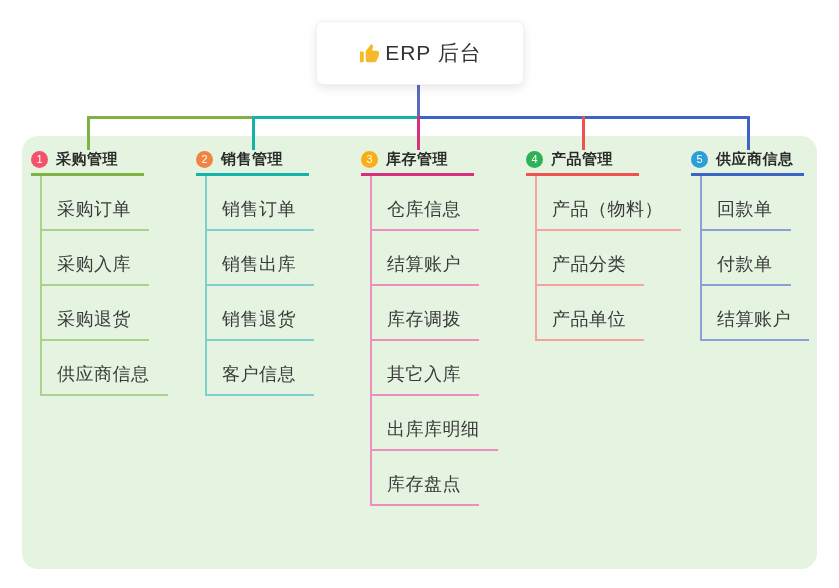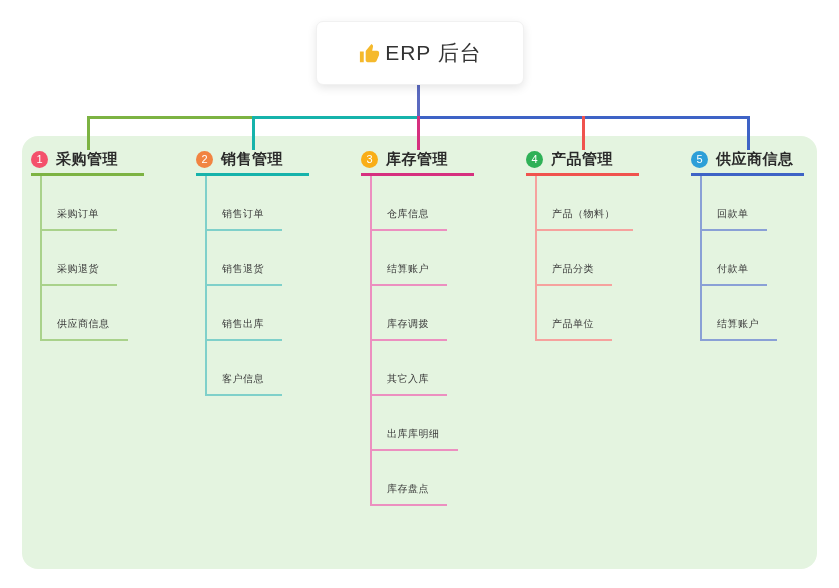--- a/index.html
+++ b/index.html
@@ -37,21 +37,21 @@
     width:17px;height:17px;border-radius:50%;flex:0 0 17px;
     color:#ffffff;font-size:11px;line-height:17px;text-align:center;font-weight:500;
   }
   .branch-label{font-size:15px;font-weight:600;color:#2b2b2b;letter-spacing:0.5px;}
   .branch-underline{width:113px;height:3px;margin-top:0;}
   .children{position:relative;margin-left:9px;}
   .vline{position:absolute;left:0;top:0;bottom:0;width:2px;}
   .child{height:55px;display:flex;align-items:flex-end;}
   .child:first-child{height:52px;}
   .child-label{
-    display:inline-block;font-size:10px;color:#3a3a3a;letter-spacing:0.5px;
+    display:inline-block;font-size:18px;color:#3a3a3a;letter-spacing:0.5px;
     padding:0 18px 8px 17px;border-bottom:2px solid transparent;
     white-space:nowrap;
   }
 </style>
 </head>
 <body>
 
 <div class="panel" style="background: rgb(228, 244, 224);"></div>
 
 <div class="root-node">
@@ -75,44 +75,47 @@
         <span class="badge" style="background:#f4516b">1</span>
         <span class="branch-label">采购管理</span>
       </div>
       <div class="branch-underline" style="background:#7cb342"></div>
       <div class="children">
         <div class="vline" style="background:#a9d28b"></div>
         <div class="child">
           <span class="child-label" style="border-bottom-color:#a9d28b">采购订单</span>
         </div>
         <div class="child">
+          <span class="child-label" style="border-bottom-color:#a9d28b">采购入库</span>
+        </div>
+        <div class="child">
           <span class="child-label" style="border-bottom-color:#a9d28b">采购退货</span>
         </div>
         <div class="child">
           <span class="child-label" style="border-bottom-color:#a9d28b">供应商信息</span>
         </div>
       </div>
     </div>
     <div class="drop" style="left: 252px; background: rgb(22, 179, 171);"></div>
     <div class="branch" style="left: 196px;">
       <div class="branch-header">
         <span class="badge" style="background:#f18442">2</span>
         <span class="branch-label">销售管理</span>
       </div>
       <div class="branch-underline" style="background:#16b3ab"></div>
       <div class="children">
         <div class="vline" style="background:#7fd0ca"></div>
         <div class="child">
           <span class="child-label" style="border-bottom-color:#7fd0ca">销售订单</span>
         </div>
         <div class="child">
-          <span class="child-label" style="border-bottom-color:#7fd0ca">销售退货</span>
+          <span class="child-label" style="border-bottom-color:#7fd0ca">销售出库</span>
         </div>
         <div class="child">
-          <span class="child-label" style="border-bottom-color:#7fd0ca">销售出库</span>
+          <span class="child-label" style="border-bottom-color:#7fd0ca">销售退货</span>
         </div>
         <div class="child">
           <span class="child-label" style="border-bottom-color:#7fd0ca">客户信息</span>
         </div>
       </div>
     </div>
     <div class="drop" style="left: 417px; background: rgb(214, 48, 127);"></div>
     <div class="branch" style="left: 361px;">
       <div class="branch-header">
         <span class="badge" style="background:#f9ae17">3</span>

